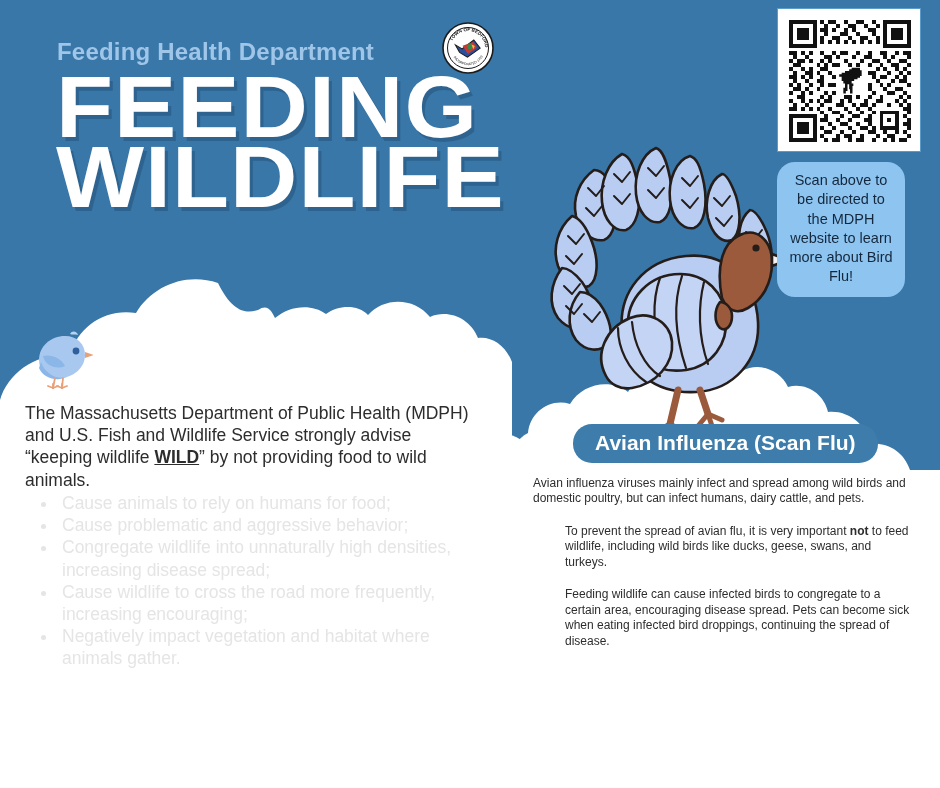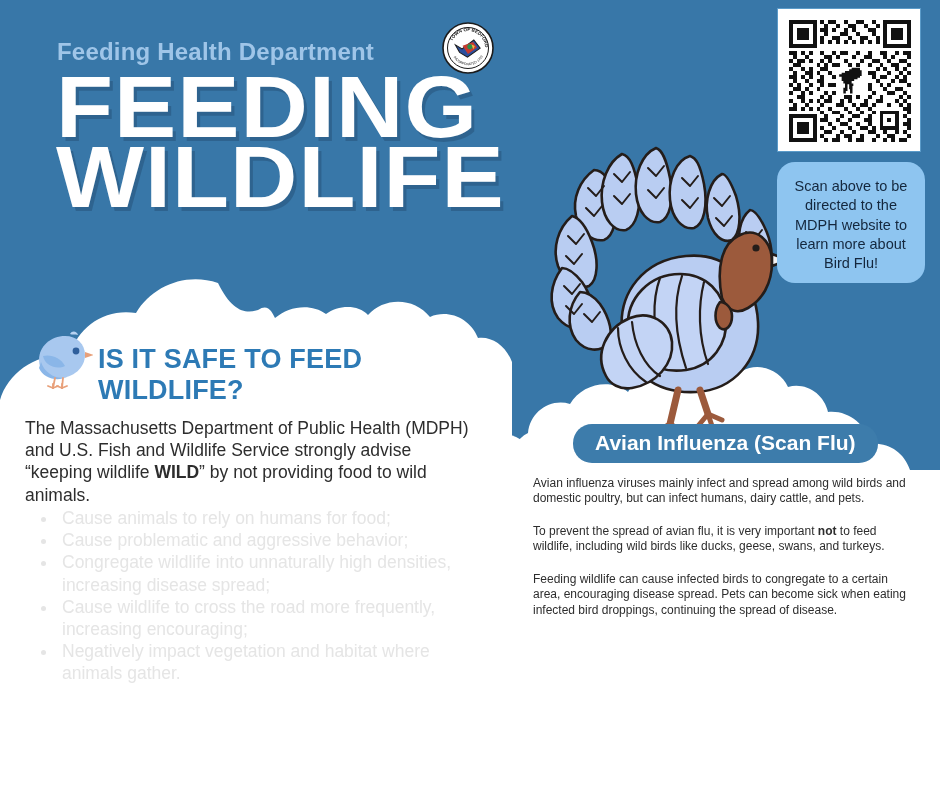--- a/index.html
+++ b/index.html
@@ -46,24 +46,24 @@
     padding:7px; border:1px solid #5b9bc9;
   }
   #qr-canvas { width:130px; height:130px; display:block; position:relative; }
   #qr-dino {
     position:absolute; left:50%; top:50%;
     transform:translate(-50%,-50%);
     width:34px; height:30px;
   }
   #scan-callout {
     margin-top:10px;
-    width:148px;
+    width:128px;
     background:#8ec5f0;
     border-radius:18px;
-    padding:15px 8px 10px;
+    padding:9px 8px 10px;
     text-align:center;
     color:#14273d;
     font-size:14.5px;
     line-height:1.33;
     font-weight:500;
   }
 
   
   #turkey { position:absolute; left:510px; top:132px; width:280px; height:300px; z-index:4; }
 
@@ -74,39 +74,39 @@
     min-height:72px;
   }
   #bird-icon { position:absolute; left:6px; top:12px; width:62px; height:60px; }
   #safe-heading {
     color:#2d7ab5; font-size:27px; font-weight:bold;
     line-height:1.13; letter-spacing:.2px; padding-top:26px;
   }
   #left-body { margin:12px 22px 0 25px; color:#2d2d2d; }
   #left-body p { font-size:17.5px; line-height:1.27; }
   #left-body p + p { margin-top:17px; }
-  #left-body b { font-weight:bold; }
+  #left-body b { font-weight:bold;text-decoration:underline; }
   #harm-list { margin:1px 0 0 21px; }
   #harm-list li {
     font-size:17.5px; line-height:1.27; color:#e5e5e5;
     margin-left:12px; padding-left:4px;
   }
 
   
   #right-col { position:absolute; left:511px; top:424px; width:429px; z-index:5; }
   #flu-badge {
     display:inline-block; margin-left:62px;
     background:#3d7cab; color:#fff;
     font-size:21px; font-weight:bold;
     padding:7px 22px 8px; border-radius:19px;
     white-space:nowrap;
   }
   #right-body { margin:13px 30px 0 22px; color:#2d2d2d; }
   #right-body p { font-size:12px; line-height:1.29; }
-  #right-body p + p { margin-top:17px; }
+  #right-body p + p { margin-top:17px;margin-left:32px; }
   #right-body b { font-weight:bold; }
 </style>
 </head>
 <body>
 
 <svg id="cloud-layer" viewBox="0 0 940 788" preserveAspectRatio="none">
 
   <rect x="0" y="470" width="940" height="318" fill="#ffffff"></rect>
 
   <path fill="#ffffff" d="
@@ -518,21 +518,20 @@
         <path d="M24 48 L22 58"></path>
           <path d="M22 58 L17 56"></path>
           <path d="M22 58 L22 54"></path>
           <path d="M22 58 L27 56"></path>
         <path d="M32 48 L31 58"></path>
           <path d="M31 58 L26 56"></path>
           <path d="M31 58 L31 54"></path>
           <path d="M31 58 L36 56"></path>
       </g>
     </svg>
-    <div id="safe-heading">IS IT SAFE TO FEED WILDLIFE?</div>
   </div>
 
   <div id="left-body">
     <p><span>The Massachusetts Department of Public Health (MDPH) and U.S. Fish and Wildlife Service strongly advise “keeping wildlife </span><b>WILD</b><span>”  by not providing food to wild animals.</span></p>
     <ul id="harm-list">
       <li>Cause animals to rely on humans for food;</li>
       <li>Cause problematic and aggressive behavior;</li>
       <li>Congregate wildlife into unnaturally high densities, increasing disease spread;</li>
       <li>Cause wildlife to cross the road more frequently, increasing encouraging;</li>
       <li>Negatively impact vegetation and habitat where animals gather.</li>

